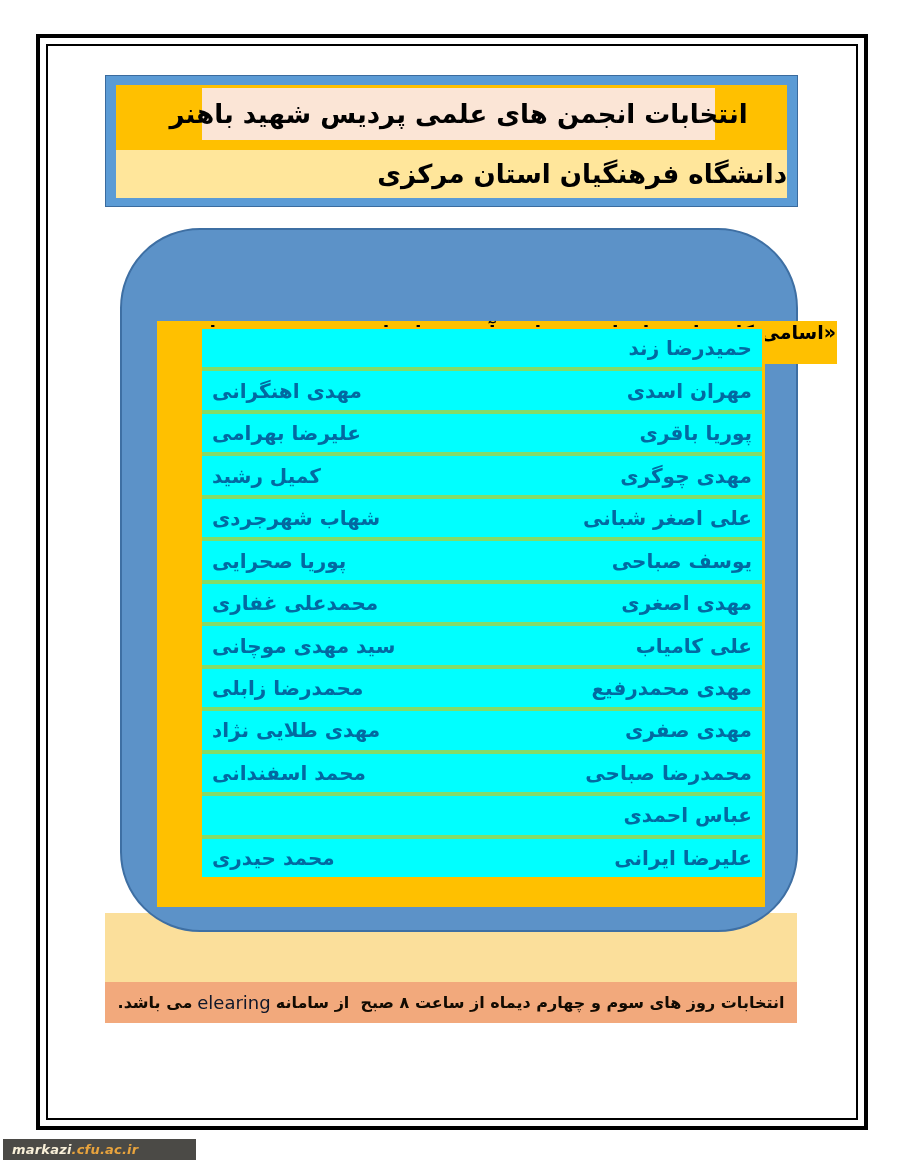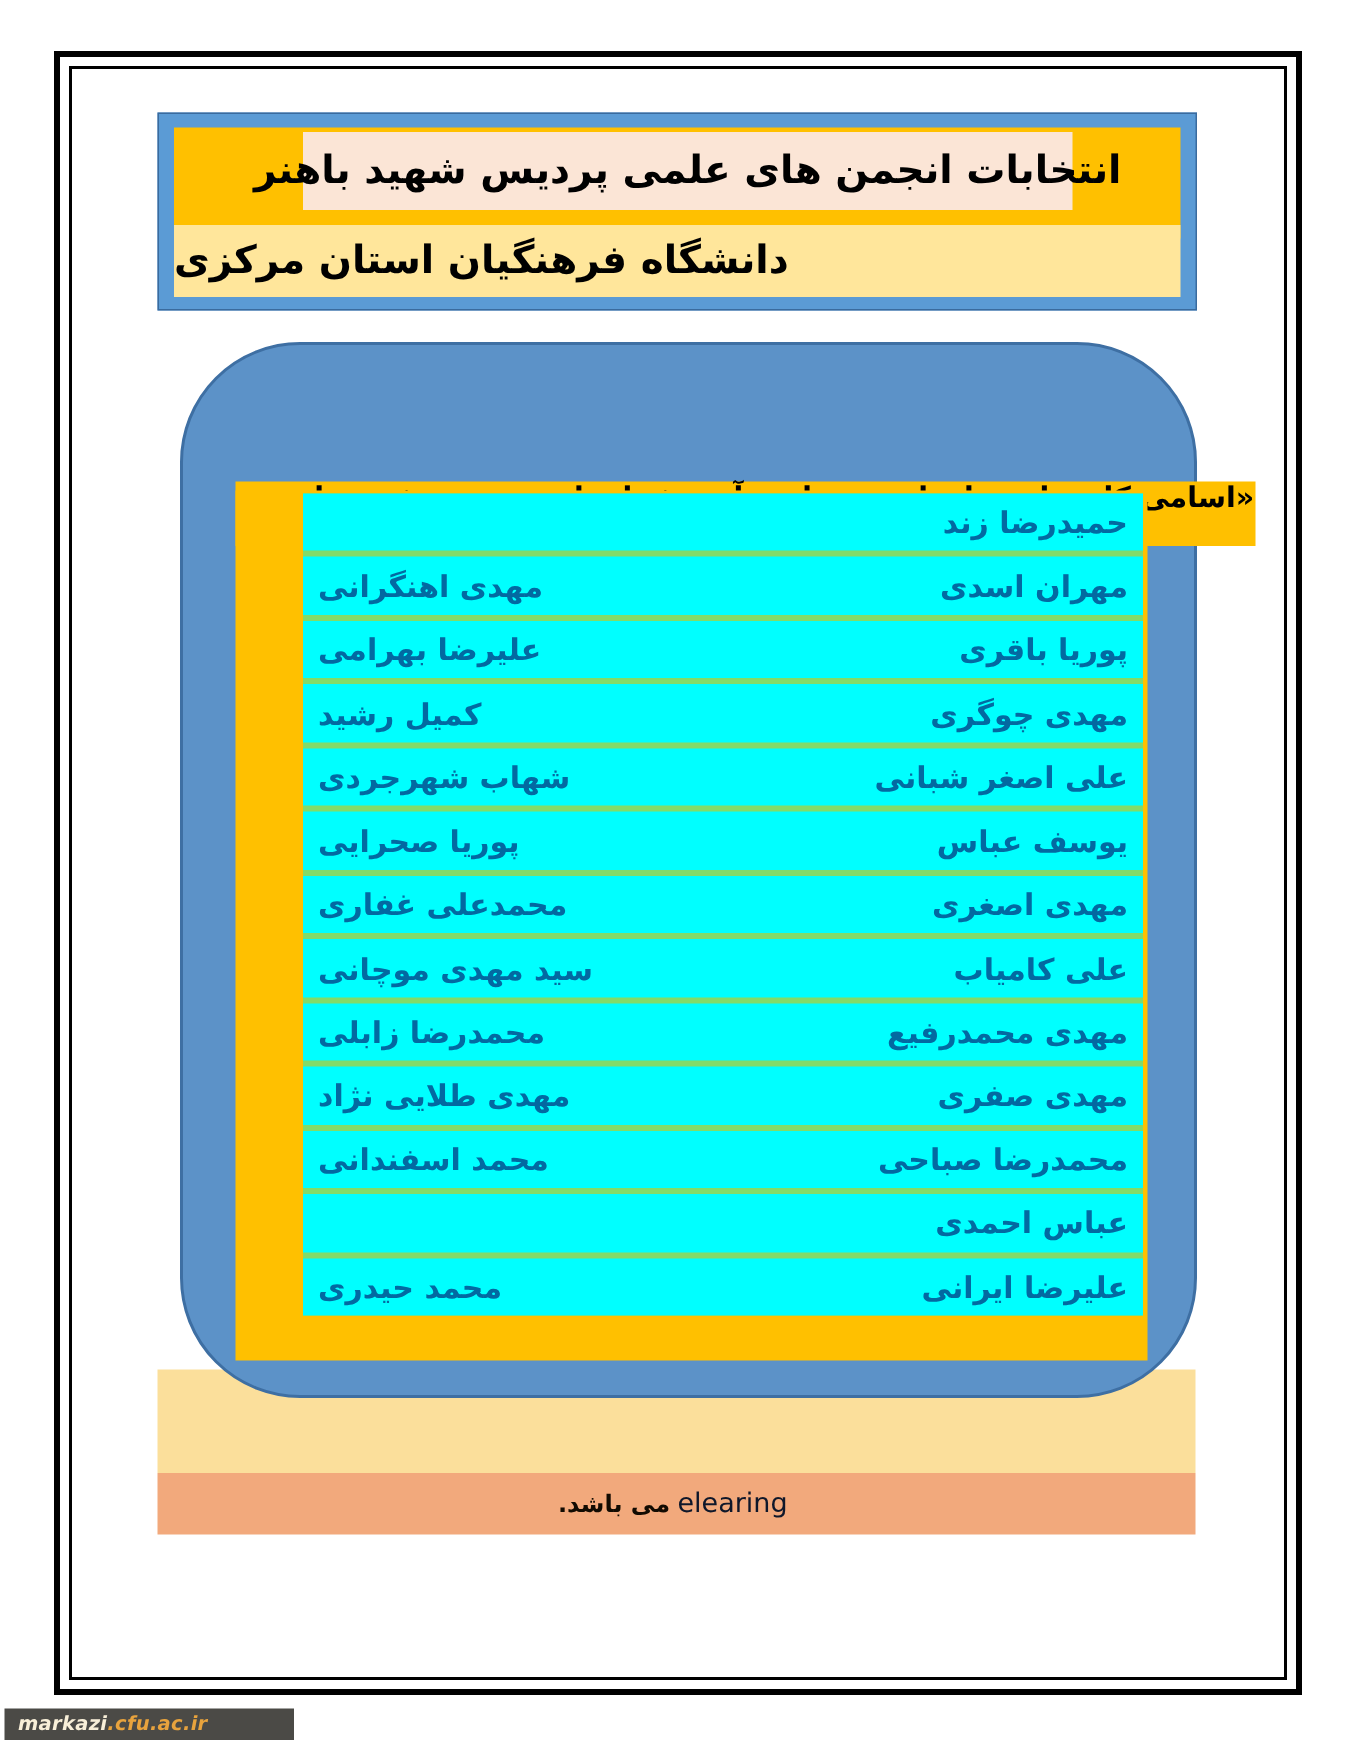--- a/index.html
+++ b/index.html
@@ -11,21 +11,21 @@
   .border-inner { position:absolute; left:46px; top:44px; width:812px; height:1076px; border:2px solid #000; }
 
   
   .header-panel { position:absolute; left:105px; top:75px; width:693px; height:132px;
                   background:#5B9BD5; border:1px solid #3A6B9E; }
   .title1-bar   { position:absolute; left:10px; top:9px; width:671px; height:74px; background:#FFC000; }
   .title1-inner { position:absolute; left:86px; top:3px; width:513px; height:52px; background:#FBE5D6;
                   display:flex; align-items:center; justify-content:center; }
   .title1-inner span { font-size:26px; font-weight:bold; color:#000; direction:rtl; white-space:nowrap; }
   .title2-bar   { position:absolute; left:10px; top:74px; width:671px; height:48px; background:#FFE69B;
-                  display:flex; align-items:center; justify-content:flex-start; }
+                  display:flex; align-items:center; justify-content:flex-end; }
   .title2-bar span { font-size:26px; font-weight:bold; color:#000; direction:rtl; white-space:nowrap; }
 
   
   .footer-cream-band { position:absolute; left:105px; top:913px; width:692px; height:69px; background:#FBDF9B; }
 
   
   .candidates-panel { position:absolute; left:120px; top:228px; width:678px; height:704px;
                       background:#5C92C8; border:2px solid #3E6FA3; border-radius:80px; }
   .list-title-bar { position:absolute; left:35px; top:47px; width:680px; height:43px; background:#FFC000;
                     display:flex; justify-content:center;margin-top:44px; }
@@ -90,21 +90,21 @@
         </div>
         <div class="table-row">
           <span>مهدی چوگری</span>
           <span>کمیل رشید</span>
         </div>
         <div class="table-row">
           <span>علی اصغر شبانی</span>
           <span>شهاب شهرجردی</span>
         </div>
         <div class="table-row">
-          <span>یوسف عباس</span>
+          <span>یوسف صباحی</span>
           <span>پوریا صحرایی</span>
         </div>
         <div class="table-row">
           <span>مهدی اصغری</span>
           <span>محمدعلی غفاری</span>
         </div>
         <div class="table-row">
           <span>علی کامیاب</span>
           <span>سید مهدی موچانی</span>
         </div>
@@ -125,20 +125,21 @@
         </div>
         <div class="table-row">
           <span>علیرضا ایرانی</span>
           <span>محمد حیدری</span>
         </div>
       </div>
     </div>
   </div>
 
   <div class="footer-notice-band">
+    <span class="fa-part">انتخابات روز های سوم و چهارم دیماه از ساعت ۸ صبح  از سامانه</span>
     <span class="latin-part">elearing</span>
     <span class="fa-part">می باشد.</span>
   </div>
 
   <div class="watermark">
     <span class="wm-name">markazi</span>
     <span class="wm-domain">.cfu.ac.ir</span>
   </div>
 
 </div>

